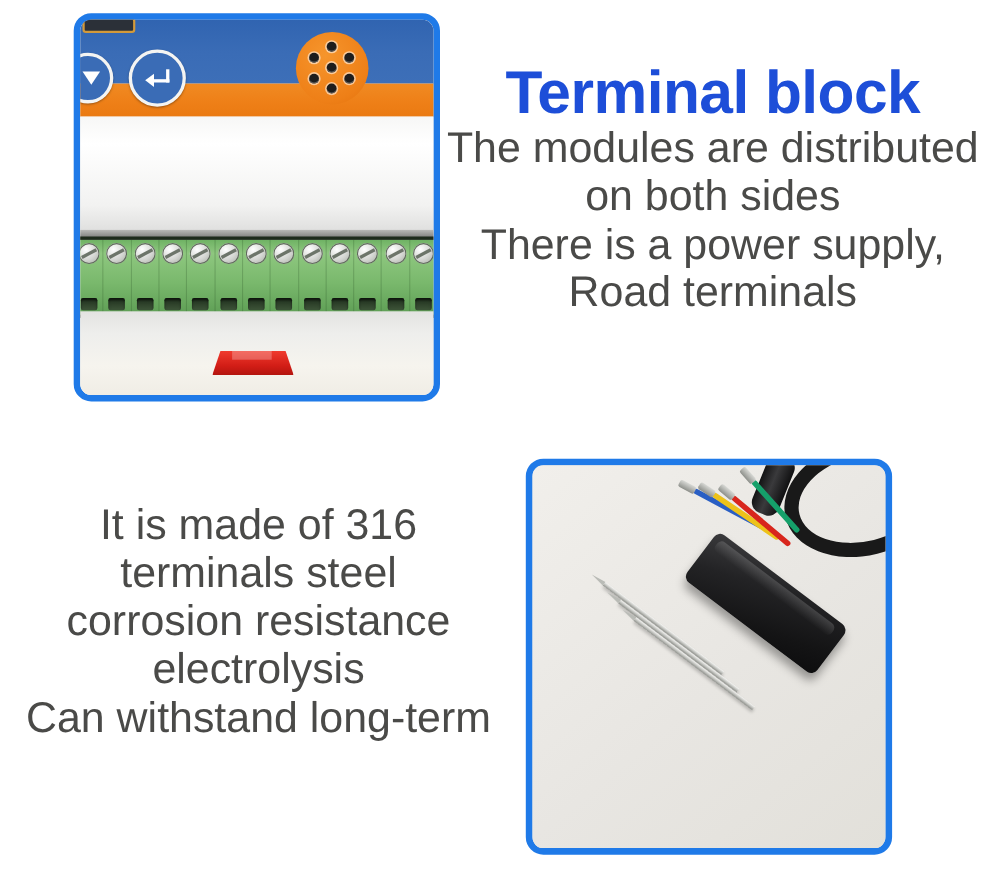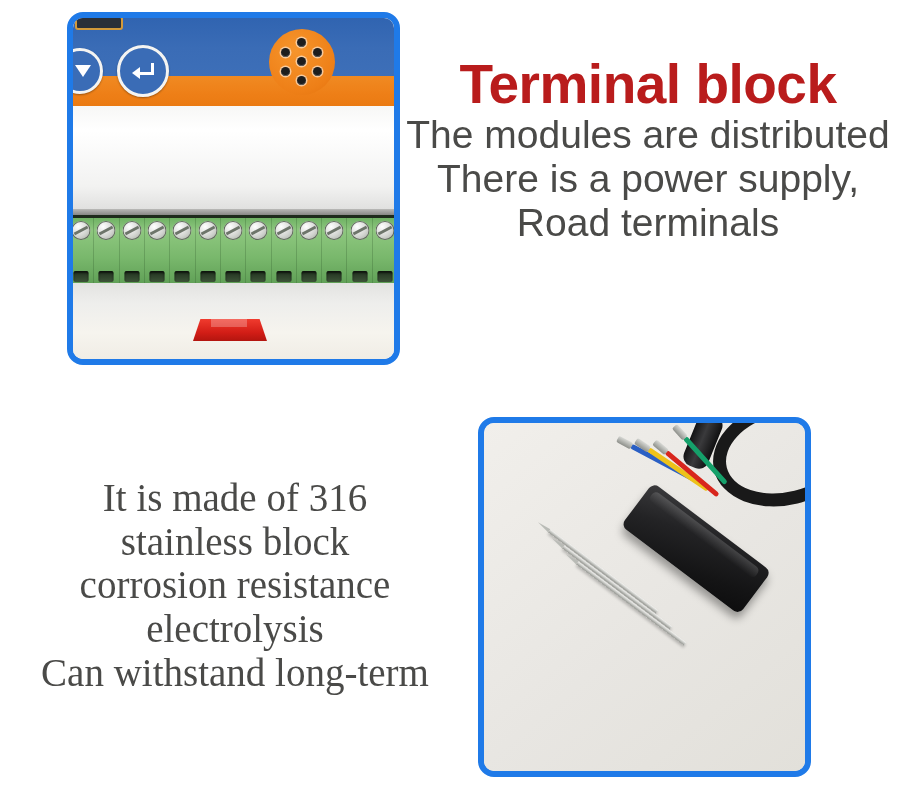--- a/index.html
+++ b/index.html
@@ -284,21 +284,21 @@
     border-radius:2px;
   }
   #wire-blue   { left: 138px; top: 56px; width: 76px; background:#2a5fc4; transform: rotate(28deg); }
   #wire-yellow { left: 152px; top: 64px; width: 72px; background:#edc21a; transform: rotate(34deg); }
   #wire-red    { left: 166px; top: 70px; width: 68px; background:#d8261d; transform: rotate(40deg); }
   #wire-green  { left: 180px; top: 58px; width: 62px; background:#15a06a; transform: rotate(48deg); }
 
   
   .text-block { position: absolute; text-align: center; }
   .feature-heading {
-    color: #b91c1c;
+    color: #1d4ed8;
     font-weight: bold;
     letter-spacing: -0.5px;
     line-height: 1.04;
     margin: 0;
   }
   .feature-body {
     color: #4a4a48;
     line-height: 1.12;
     margin: 0;
     font-weight: 500;
@@ -312,21 +312,21 @@
   }
   #text-terminal .feature-heading { font-size: 55px; }
   #text-terminal .feature-body { font-size: 39px; }
 
   #text-probes {
     left: 2px;
     top: 452px;
     width: 466px;
   }
   #text-probes .feature-heading { font-size: 55px; }
-  #text-probes .feature-body { font-size: 39px; margin-top: 24px; font-family: Liberation Serif, serif; }
+  #text-probes .feature-body { font-size: 39px; margin-top: 4px; }
 </style>
 </head>
 <body>
 
 <div class="photo-panel" id="panel-terminal">
   <div class="ctrl-photo">
 
     <div class="faceplate-blue"></div>
     <div class="faceplate-orange"></div>
 
@@ -409,29 +409,30 @@
     <div class="lower-body">
       <div id="din-clip"></div>
     </div>
   </div>
 </div>
 
 <div class="text-block" id="text-terminal">
   <h2 class="feature-heading">Terminal block</h2>
   <p class="feature-body">
     <span class="line">The modules are distributed</span>
+    <span class="line">on both sides</span>
     <span class="line">There is a power supply,</span>
     <span class="line">Road terminals</span>
   </p>
 </div>
 
 <div class="text-block" id="text-probes">
   <p class="feature-body">
     <span class="line">It is made of 316</span>
-    <span class="line">stainless block</span>
+    <span class="line">terminals steel</span>
     <span class="line">corrosion resistance</span>
     <span class="line">electrolysis</span>
     <span class="line">Can withstand long-term</span>
   </p>
 </div>
 
 <div class="photo-panel" id="panel-probe">
   <div class="probe-photo">
     <div id="cable-loop"></div>
     <div id="cable-jacket"></div>

